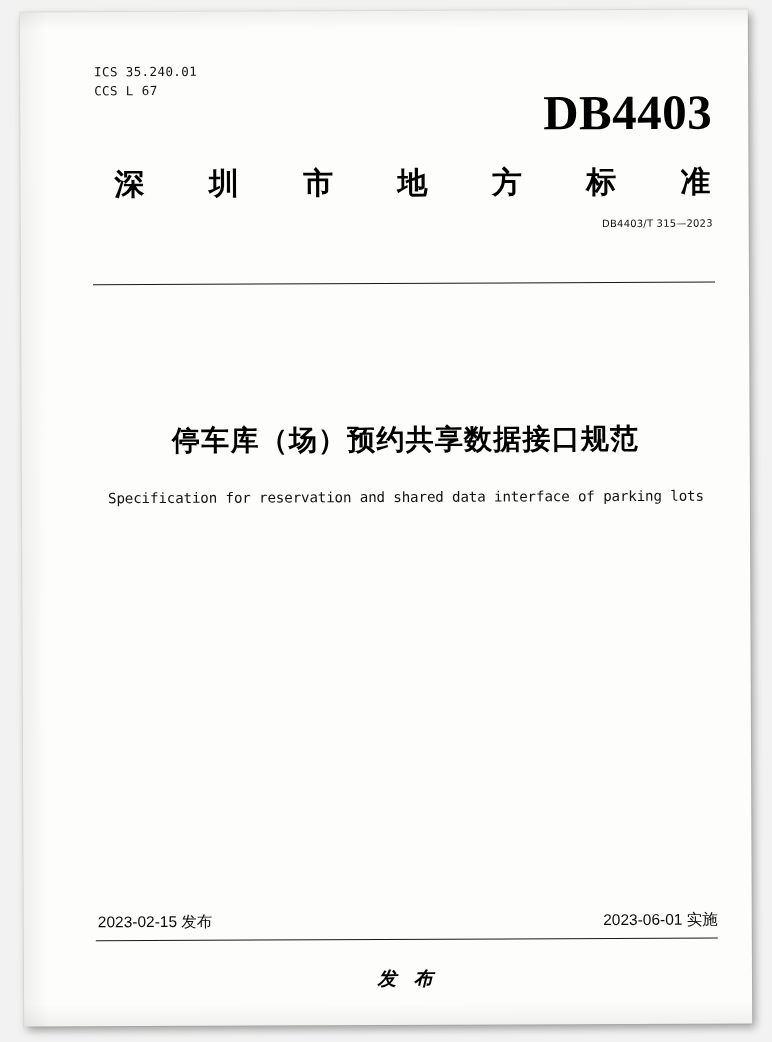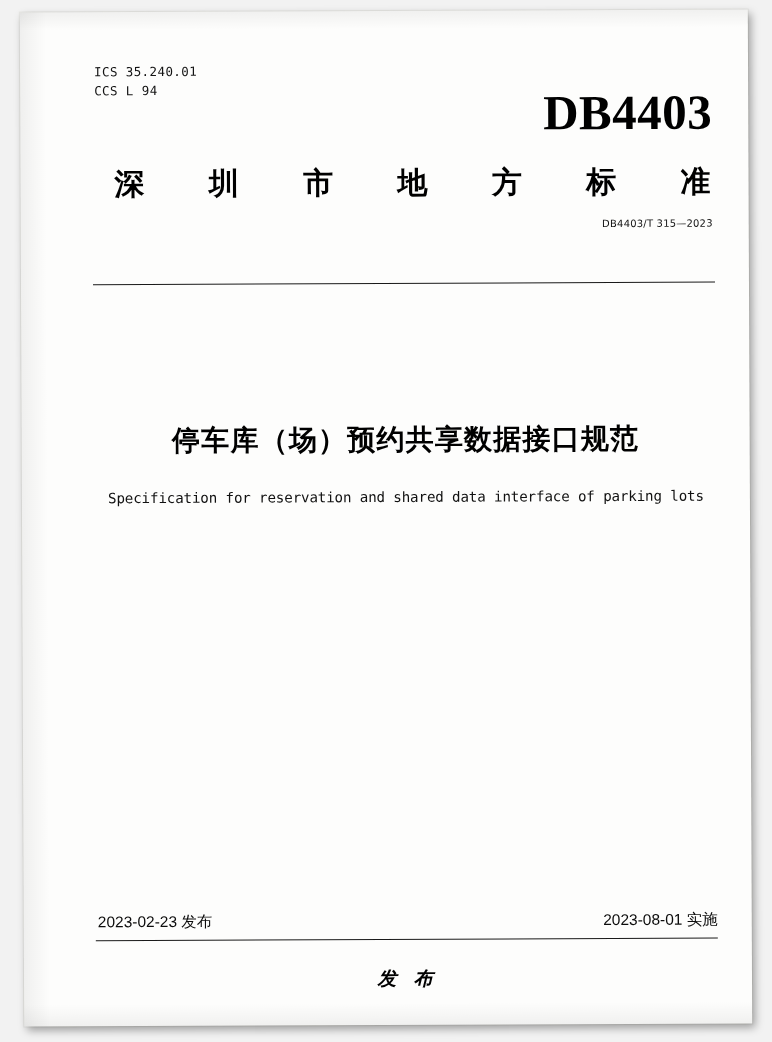--- a/index.html
+++ b/index.html
@@ -189,21 +189,21 @@
   <div class="sheet">
     <div class="sheet-inner">
       <div class="shade-left"></div>
       <div class="shade-top"></div>
       <div class="shade-bottom"></div>
 
       <div class="content">
 
         <div class="ics-block">
           <div>ICS 35.240.01</div>
-          <div>CCS L 94</div>
+          <div>CCS L 67</div>
         </div>
 
         <div class="std-number">DB4403</div>
 
         <div class="province-title">
           <span>深</span>
           <span>圳</span>
           <span>市</span>
           <span>地</span>
           <span>方</span>
@@ -212,22 +212,22 @@
         </div>
 
         <div class="std-code">DB4403/T 315—2023</div>
 
         <div class="rule-top"></div>
 
         <div class="doc-title-cn">停车库（场）预约共享数据接口规范</div>
         <div class="doc-title-en">Specification for reservation and shared data interface of parking lots</div>
 
         <div class="dates-row">
-          <div>2023-02-23 发布</div>
-          <div>2023-08-01 实施</div>
+          <div>2023-02-15 发布</div>
+          <div>2023-06-01 实施</div>
         </div>
 
         <div class="rule-bottom"></div>
 
         <div class="issuer-row">
           <div class="publish">发 布</div>
         </div>
 
       </div>
     </div>

